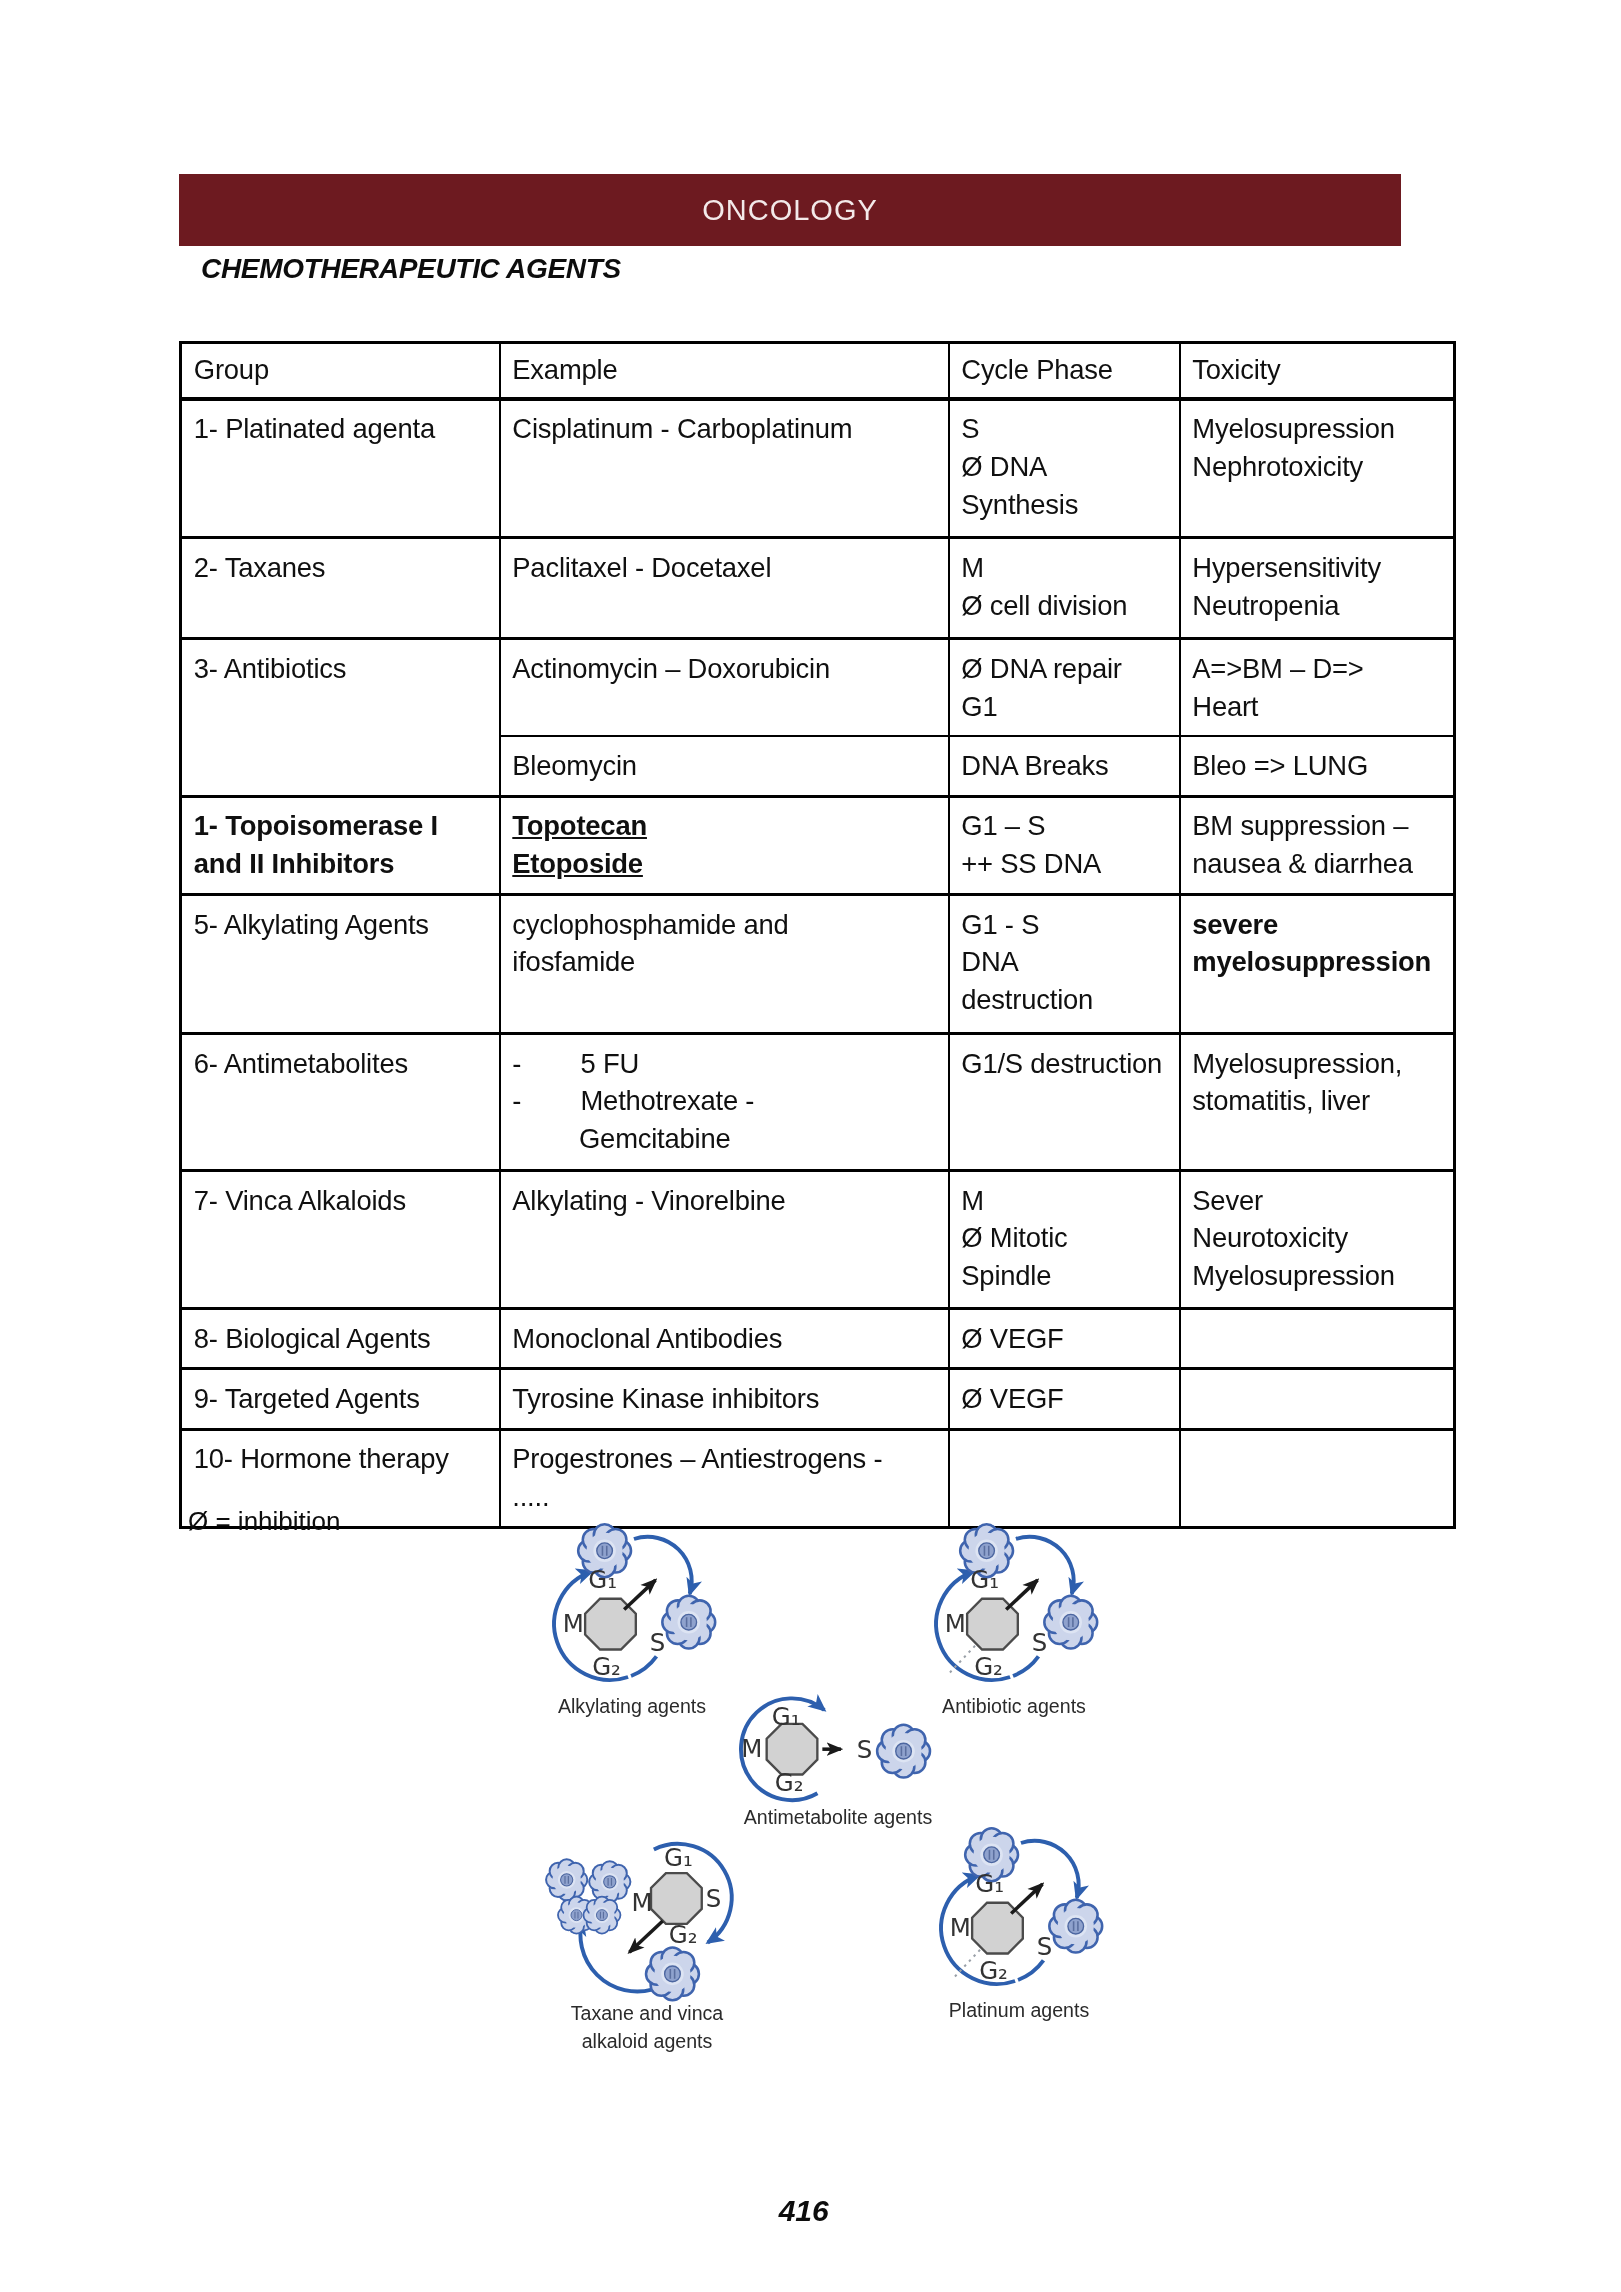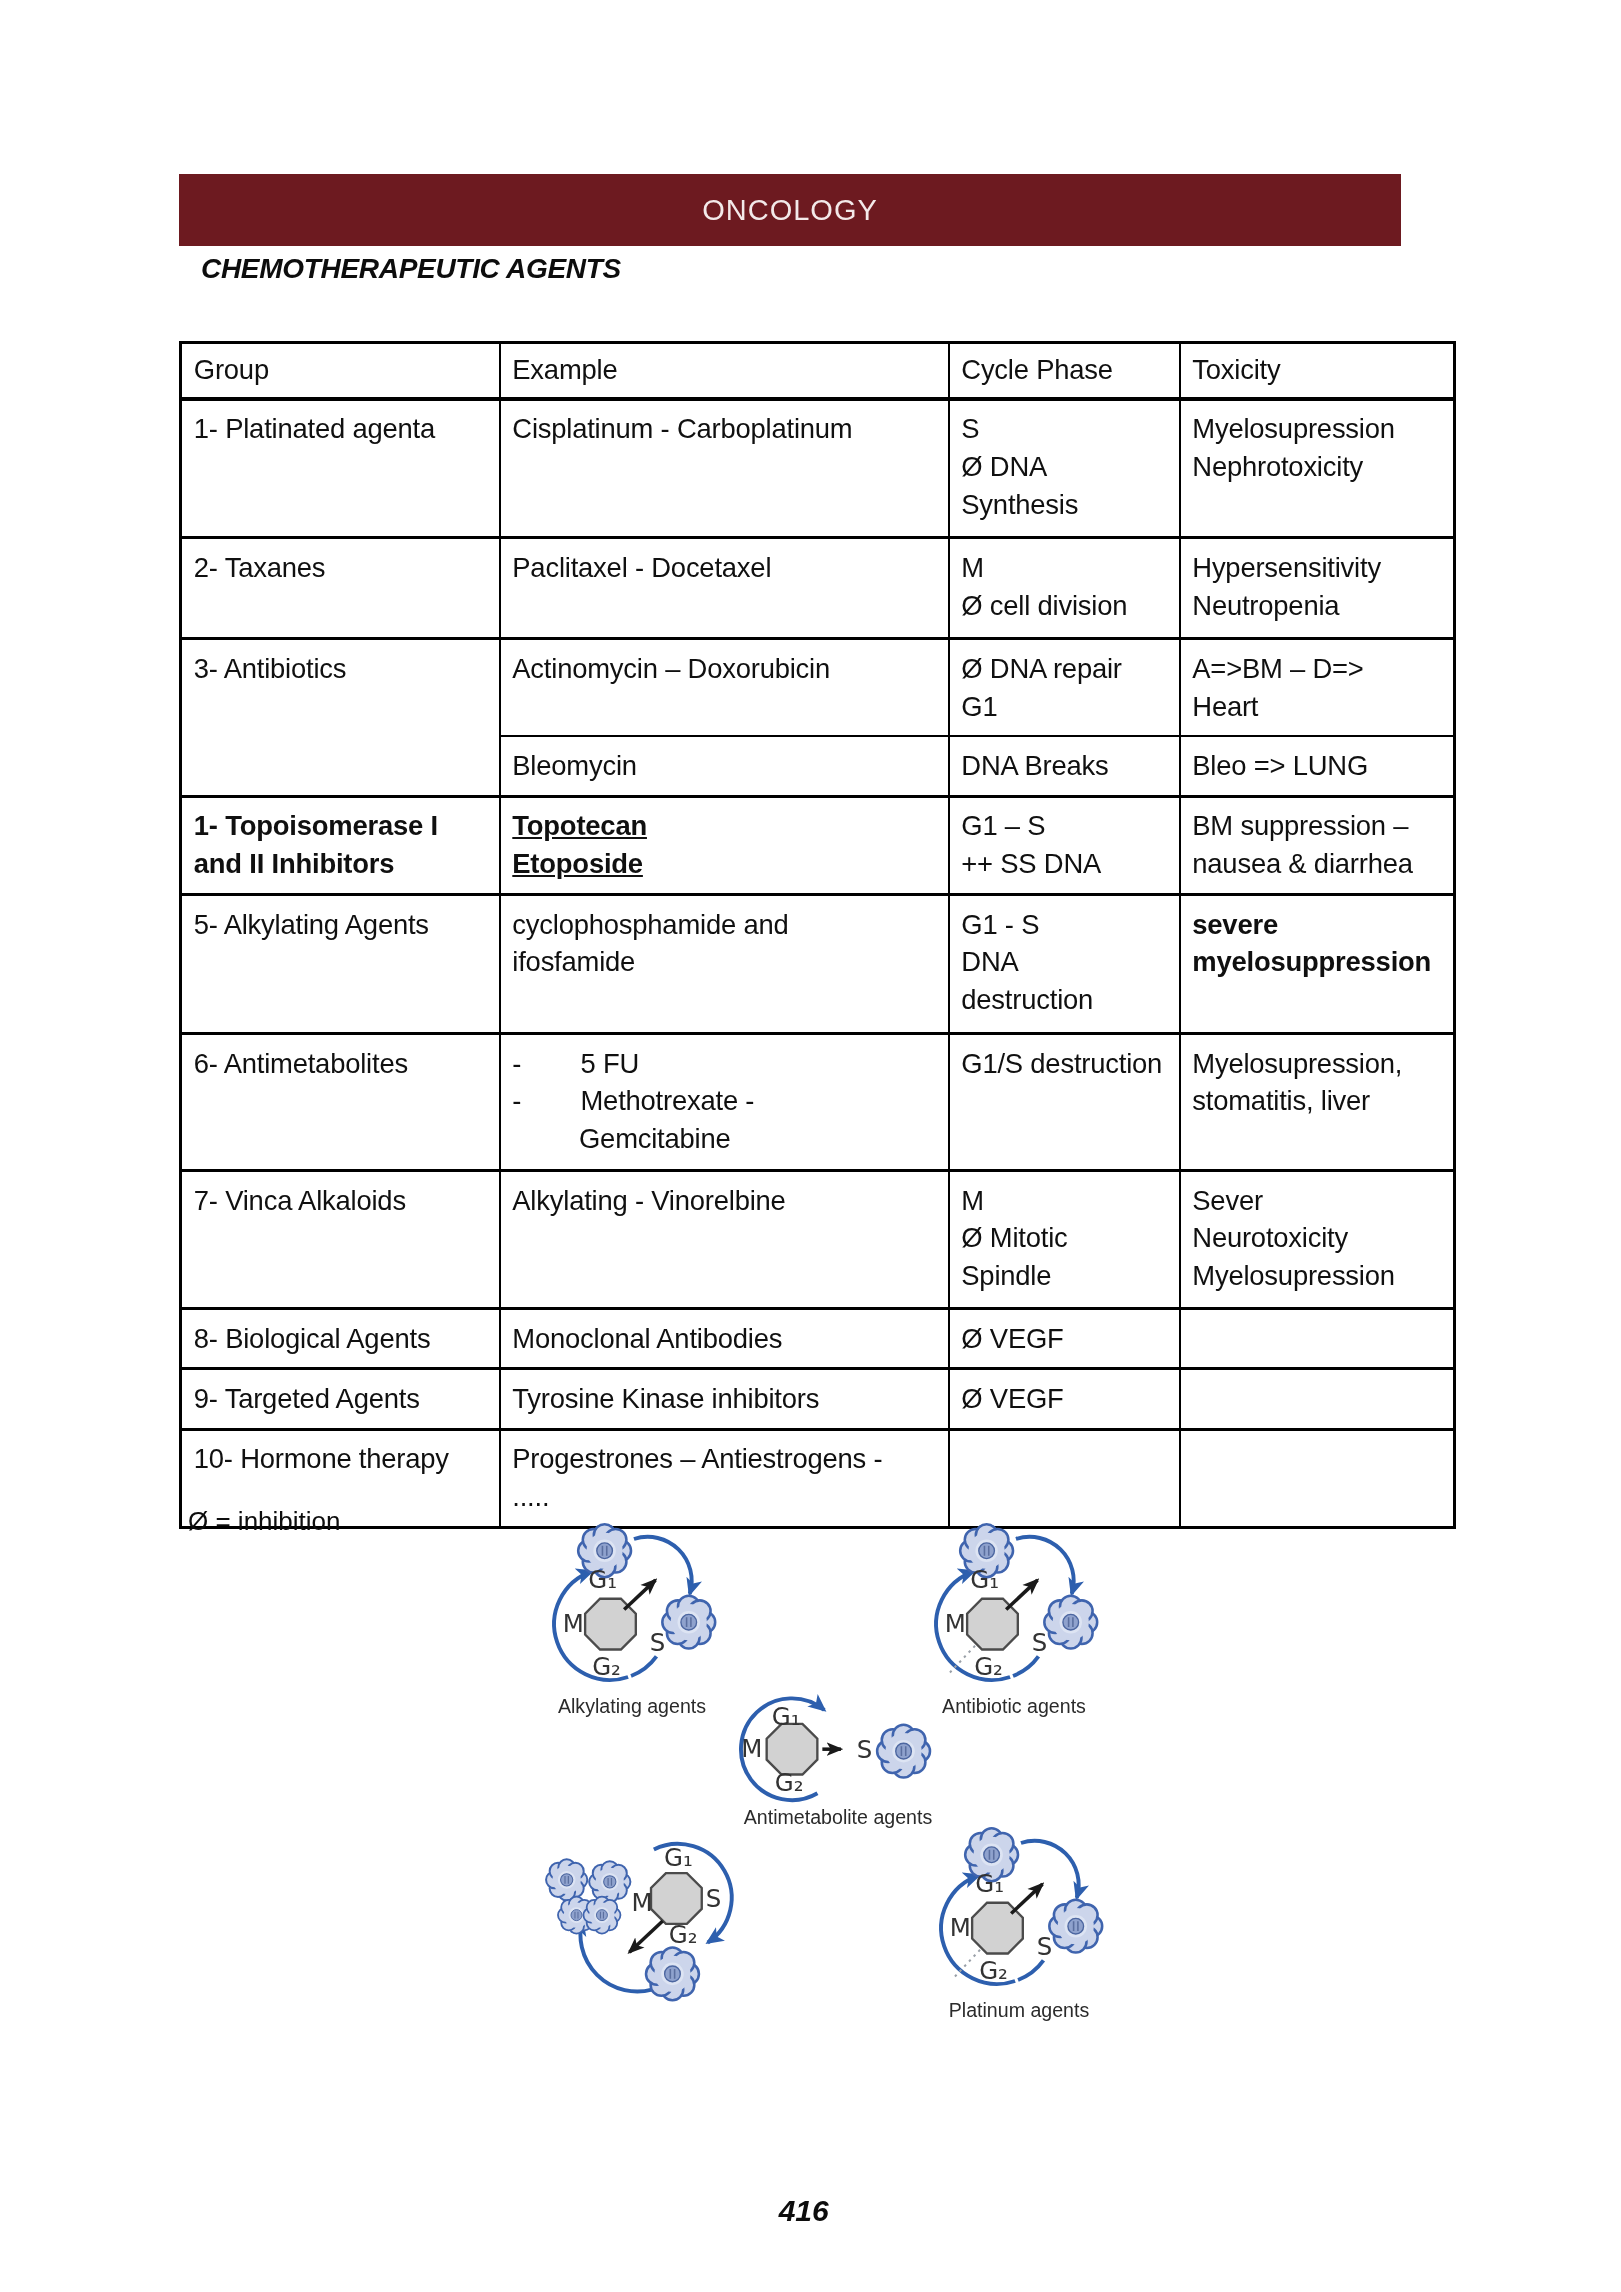--- a/index.html
+++ b/index.html
@@ -283,20 +283,22 @@
         </g>
       <g transform="translate(190,75)">
           <use href="#oct" xlink:href="#oct"></use>
         </g>
       <path class="barrow" d="M176,98 L142,130" marker-end="url(#ak)"></path>
       <text class="phase" x="192" y="42">G₁</text>
       <text class="phase" x="228" y="84">S</text>
       <text class="phase" x="197" y="120">G₂</text>
       <text class="phase" x="155" y="88">M</text>
     </svg>
+    <div class="caption" style="top:174px">Taxane and vinca
+alkaloid agents</div>
   </div>
 
   <div class="diagram" style="left:882px;top:1825px;width:274px;height:206px">
     <svg xmlns:xlink="http://www.w3.org/1999/xlink" width="274" height="173" viewBox="0 0 280 176">
       <path class="arc" d="M136,159 A57,57 0 0 1 99,51" marker-end="url(#ab)"></path>
       <path class="arc" d="M165,138 A57,57 0 0 1 139,158"></path>
       <path class="arc" d="M142,18 A45,45 0 0 1 199,74" marker-end="url(#ab)"></path>
       <path class="dot" d="M105,122 L74,155"></path>
       <g transform="translate(112,30)">
           <use href="#cloud" xlink:href="#cloud"></use>

